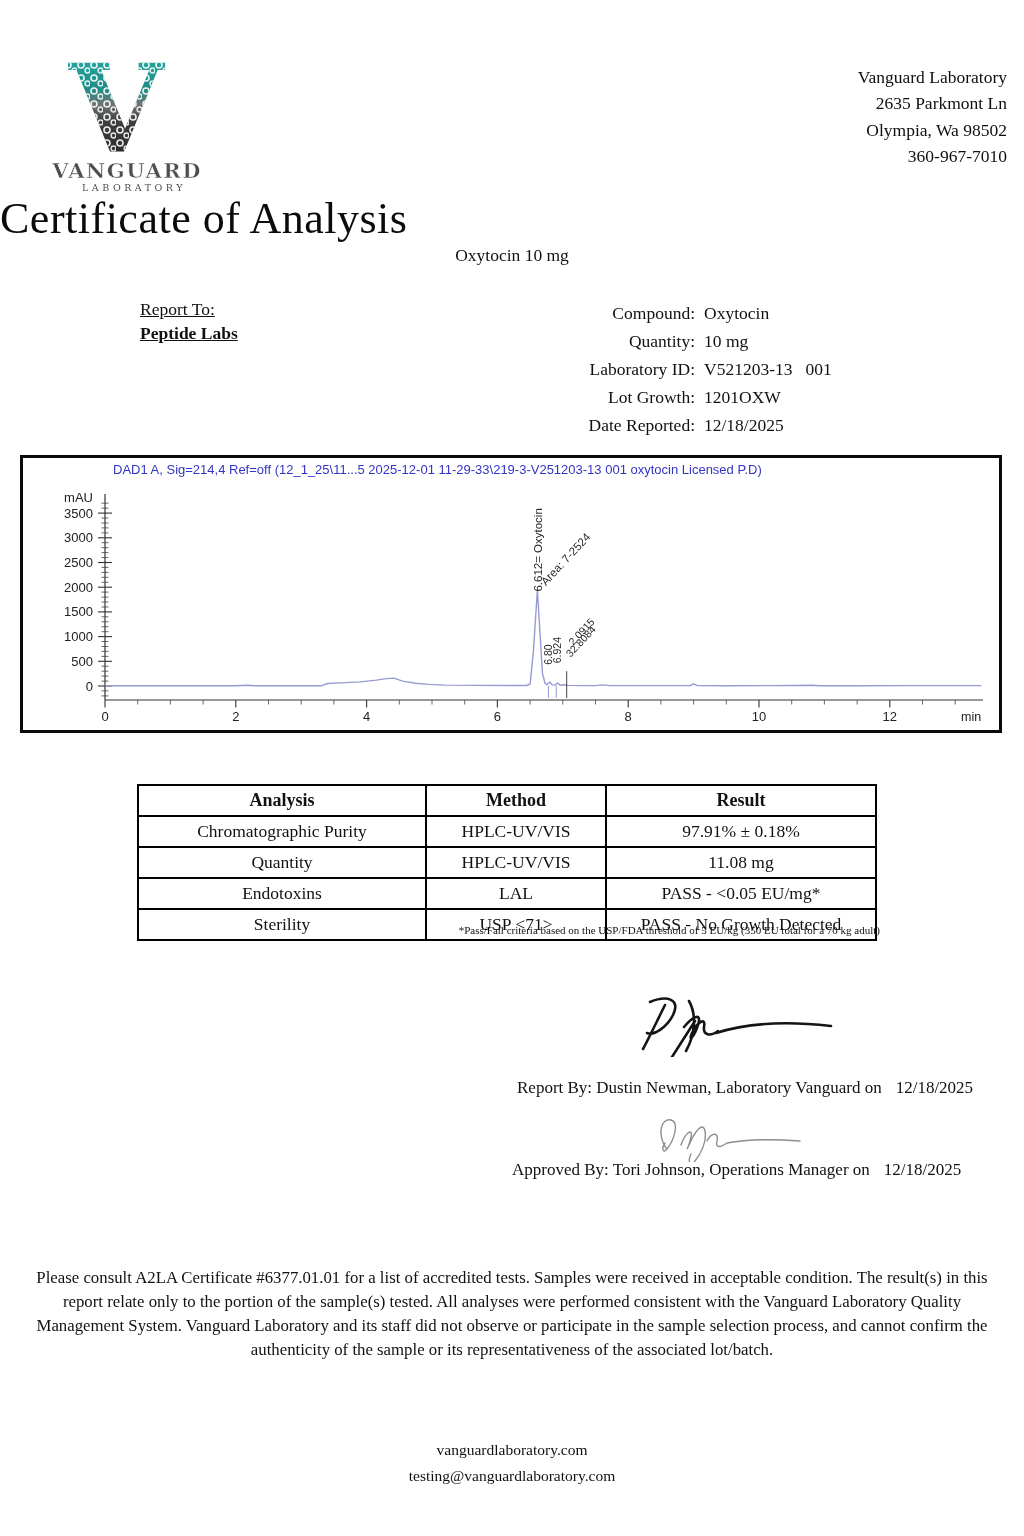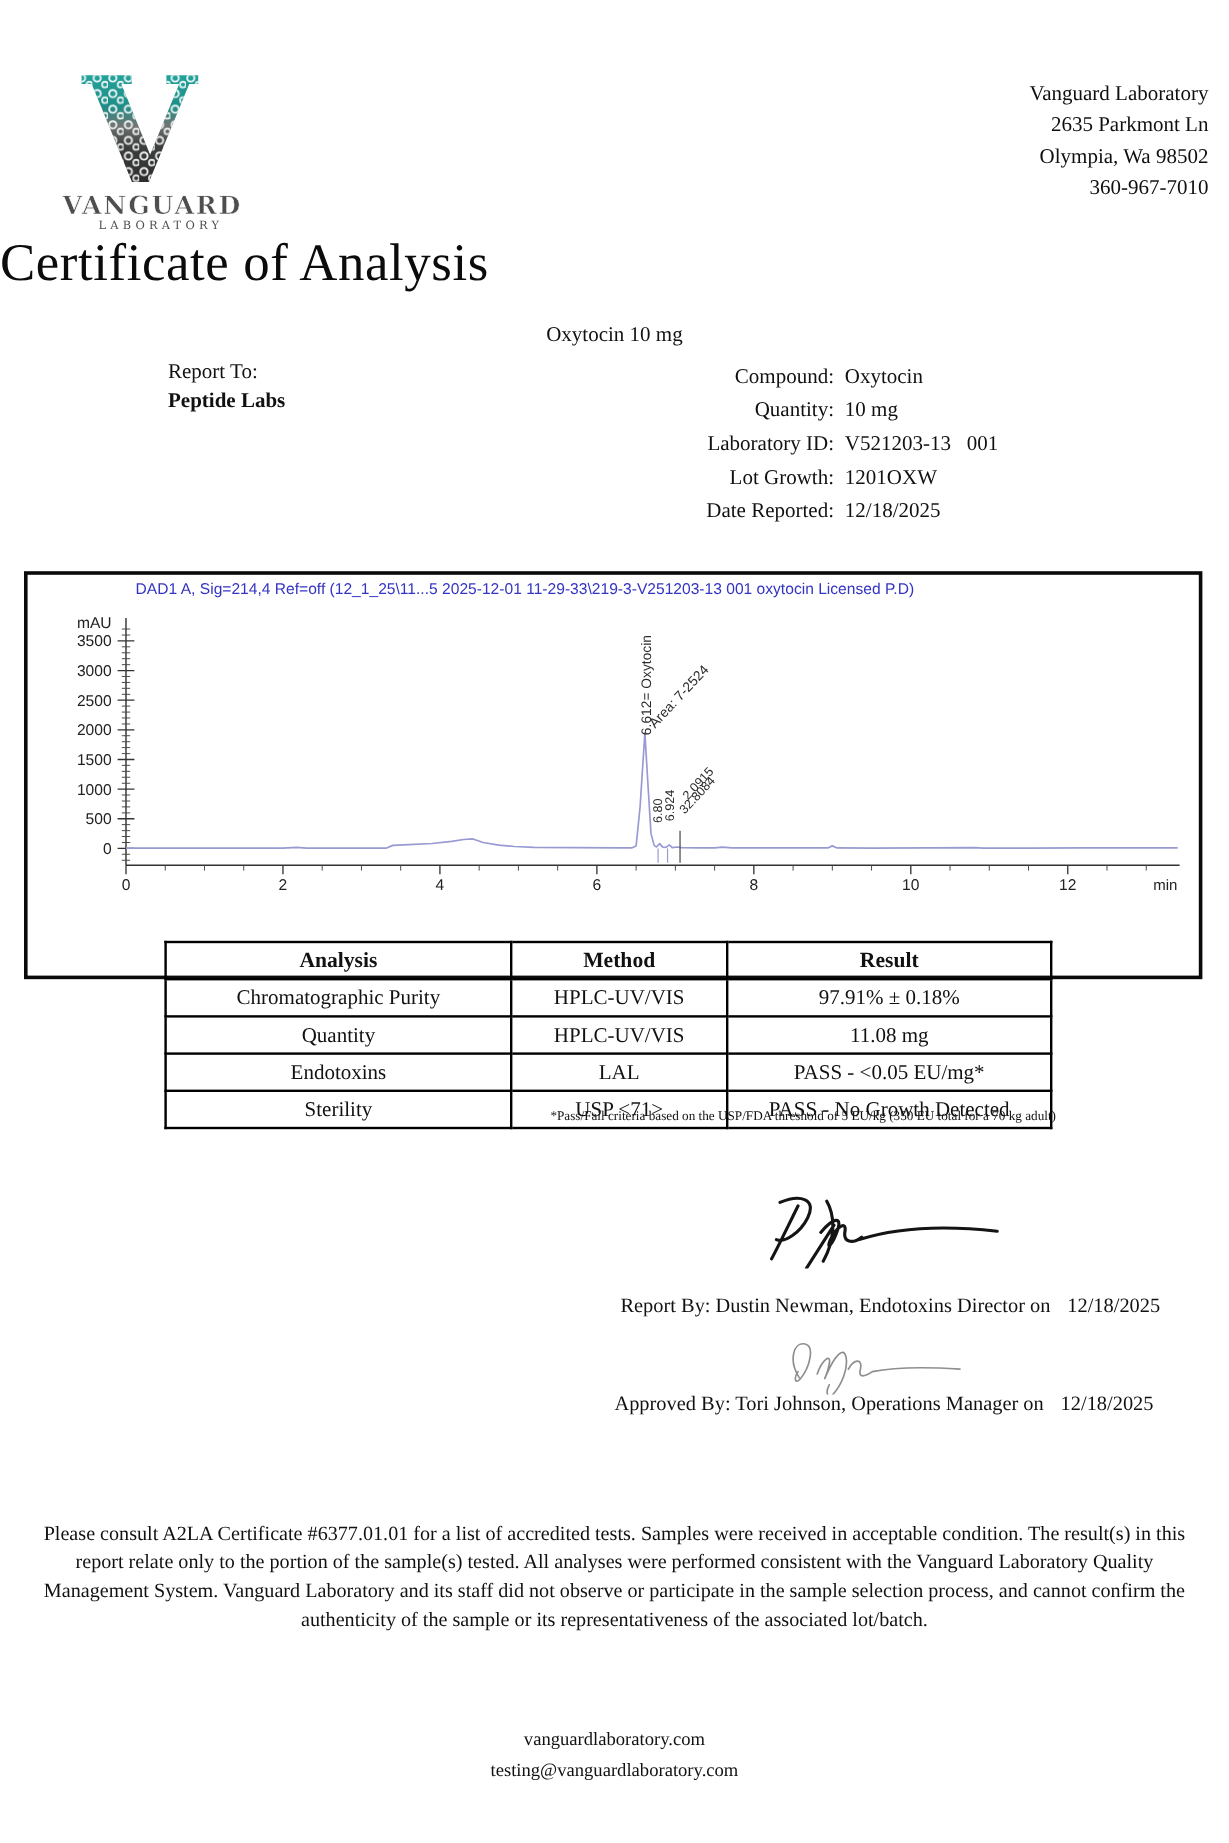--- a/index.html
+++ b/index.html
@@ -2,31 +2,31 @@
 <html><head>
 <meta charset="utf-8">
 <style>
   html,body{margin:0;padding:0;}
   body{width:1024px;height:1536px;position:relative;background:#ffffff;
        font-family:"Liberation Serif",serif;color:#111;overflow:hidden;}
   .abs{position:absolute;}
   
   .address{right:17px;top:64px;text-align:right;font-size:17.5px;line-height:1.5;color:#0f0f0f;}
   .doc-title{left:0;top:193px;width:1024px;font-size:44px;letter-spacing:.5px;color:#0b0b0b;}
-  .doc-subtitle{left:0;top:268px;width:1024px;text-align:center;font-size:17.5px;}
-  
-  .report-to{left:140px;top:299px;font-size:17.5px;}
+  .doc-subtitle{left:0;top:245px;width:1024px;text-align:center;font-size:17.5px;}
+  
+  .report-to{left:140px;top:299px;font-size:17.5px;text-decoration:underline;}
   .report-to .name{font-weight:bold;margin-top:3px;}
   .info{left:540px;top:299px;font-size:17.5px;}
   .info .row{display:flex;line-height:28px;}
   .info .lbl{width:155px;text-align:right;}
   .info .val{margin-left:9px;white-space:pre;}
   
-  .chart-box{left:20px;top:455px;width:982px;height:340px;border:3px solid #0a0a0a;
-             box-sizing:border-box;background:#fff;margin-top:21px;}
+  .chart-box{left:20px;top:455px;width:982px;height:278px;border:3px solid #0a0a0a;
+             box-sizing:border-box;background:#fff;}
   .chart-box svg{display:block;}
   
   table.coa{border-collapse:collapse;position:absolute;left:137px;top:784px;width:738px;
             font-size:17.5px;table-layout:fixed;border-radius:21px;}
   table.coa th,table.coa td{border:2.5px solid #000;text-align:center;padding:1px 4px;height:27px;}
   table.coa th{font-size:18px;}
   .c1{width:288px}.c2{width:180px}.c3{width:270px}
   .footnote{left:132px;top:924px;width:748px;text-align:right;font-size:11px;}
   
   .sig1{left:635px;top:993px;}
@@ -242,21 +242,21 @@
 
 <div class="abs sig1">
   <svg width="205" height="64" viewBox="0 0 205 64">
     <path d="M30,12 C22,28 13,47 8,56 M15,9 C32,2 46,6 38,22 C32,34 19,43 12,40
              M60,28 L37,64 M54,8 C62,22 60,42 51,58 M49,34 C59,22 67,20 63,32
              C59,44 53,50 57,40 C63,28 71,24 69,34 C68,42 75,44 83,38
              M81,40 C112,30 152,28 196,33" fill="none" stroke="#141414" stroke-width="2.6" stroke-linecap="round"></path>
   </svg>
 </div>
 <div class="abs signline reportby">
-  <span>Report By: Dustin Newman, Endotoxins Director on</span>
+  <span>Report By: Dustin Newman, Laboratory Vanguard on</span>
   <span>12/18/2025</span>
 </div>
 
 <div class="abs sig2">
   <svg width="165" height="56" viewBox="0 0 165 56">
     <path d="M16,42 C7,28 11,12 21,14 C29,16 25,33 17,43 C13,48 11,43 15,37
              M31,39 C35,27 43,21 41,31 C39,41 35,47 39,39 C45,25 53,15 55,25
              C57,35 51,48 45,55 C41,61 37,56 41,48
              M57,35 C61,27 69,25 67,35 C65,43 71,41 77,37
              C97,33 121,33 150,35" fill="none" stroke="#8e8e8e" stroke-width="1.4" stroke-linecap="round"></path>

